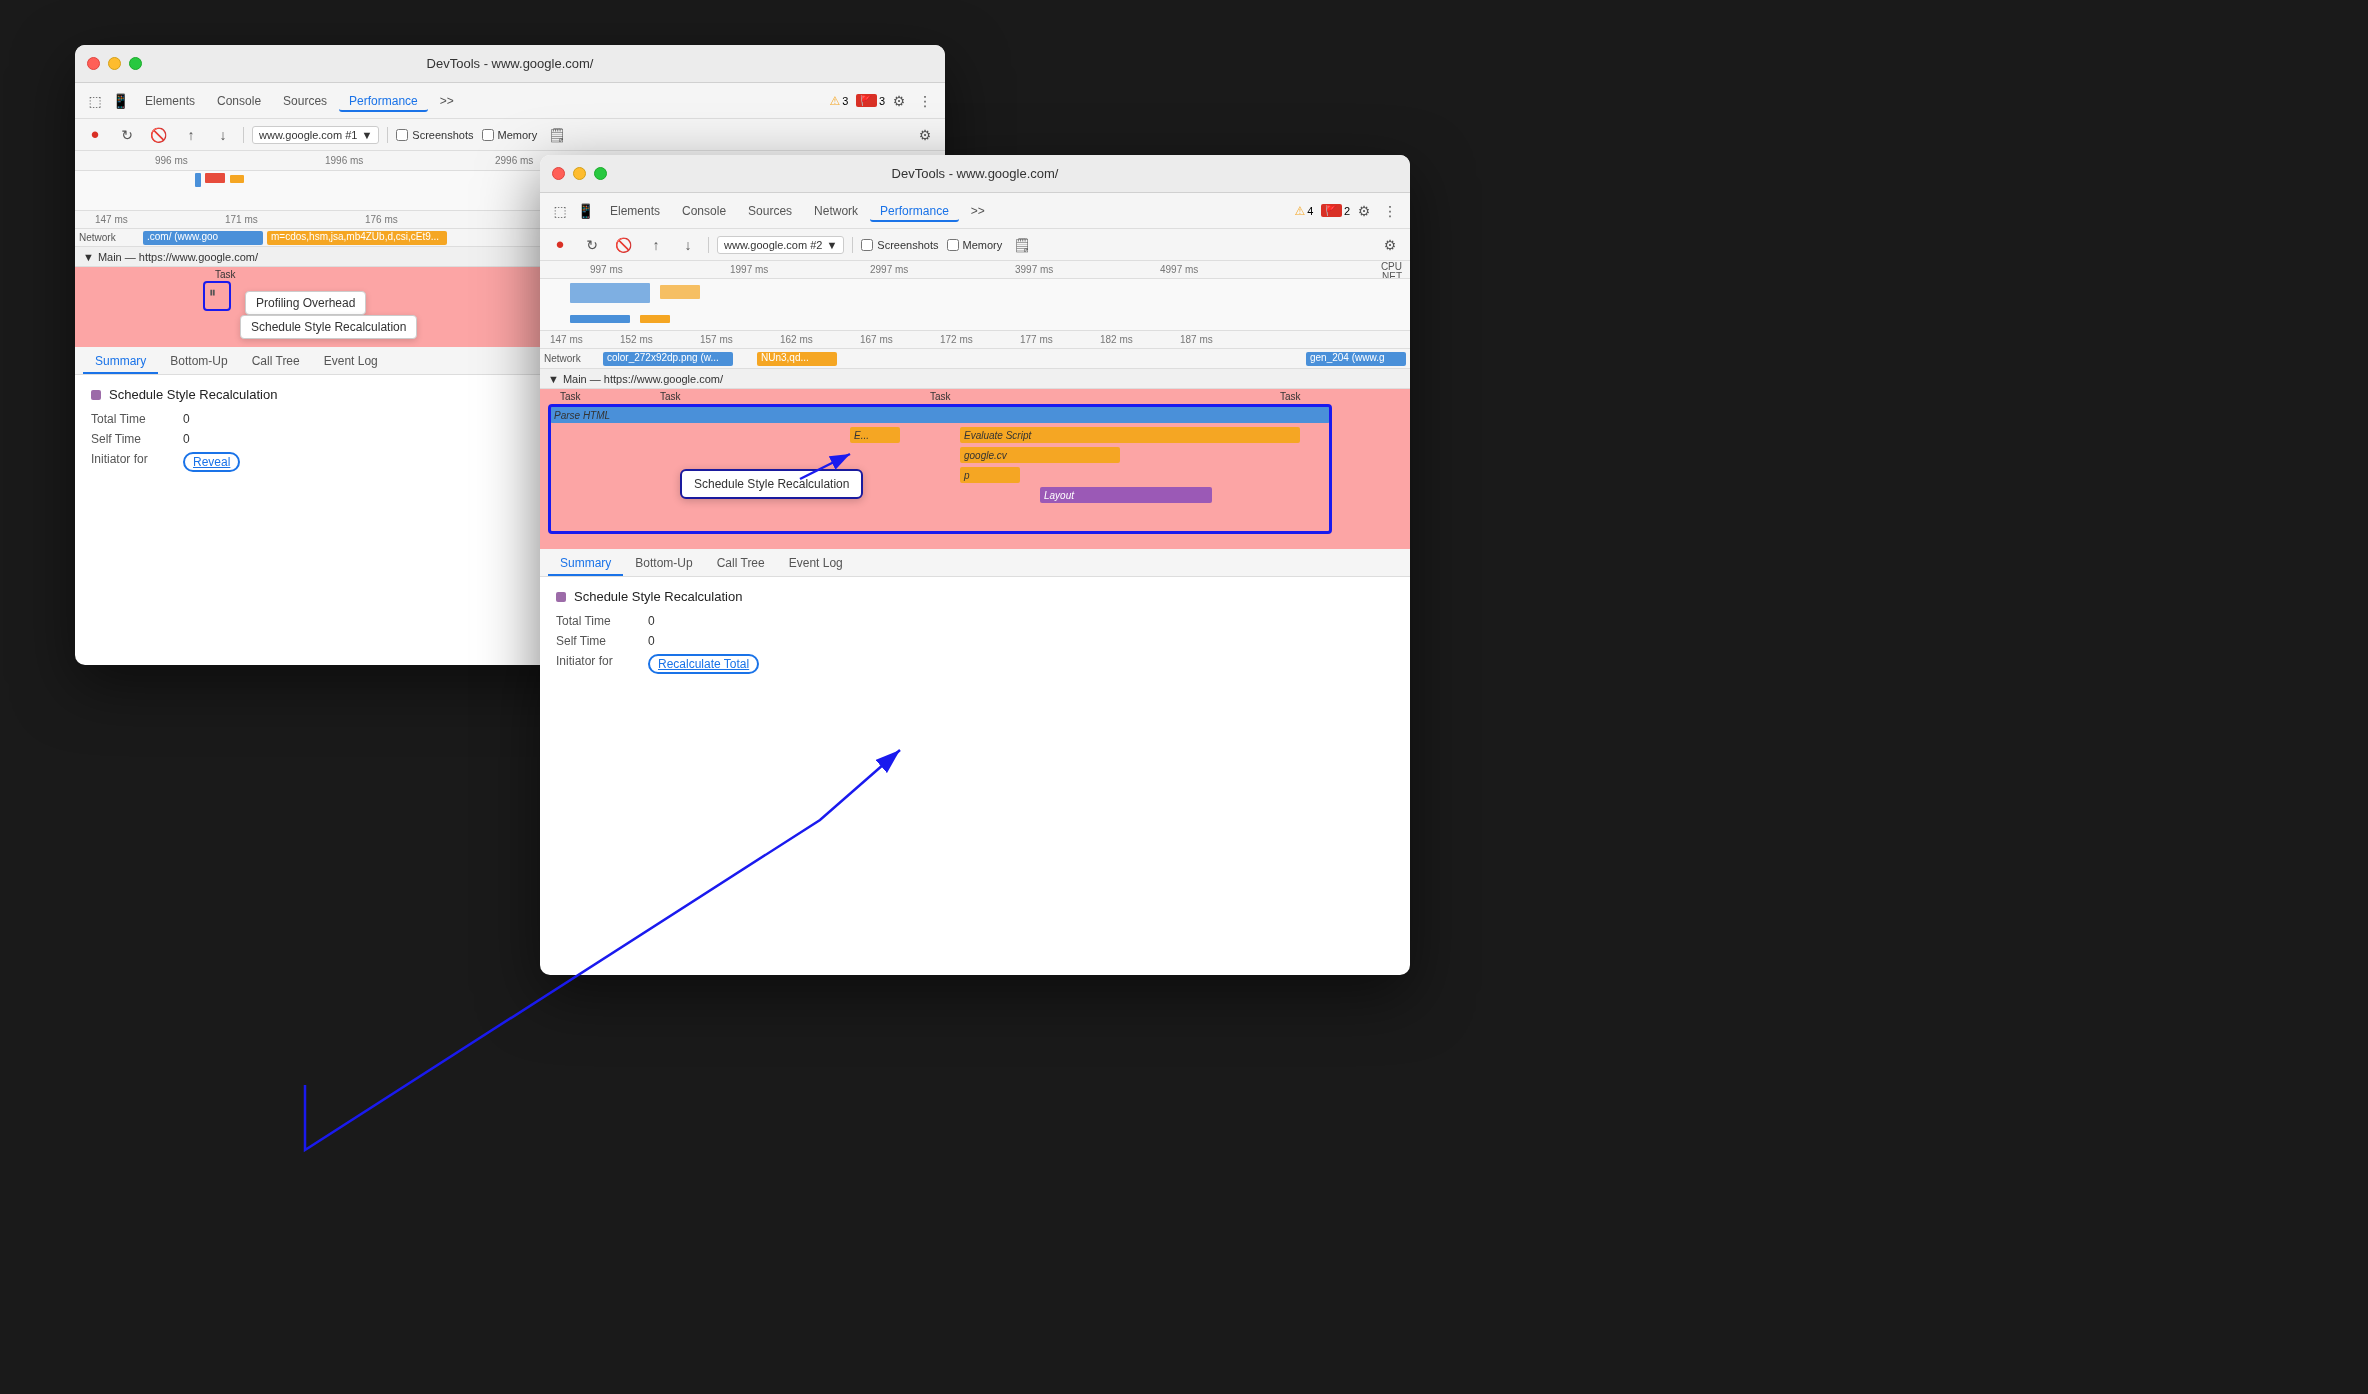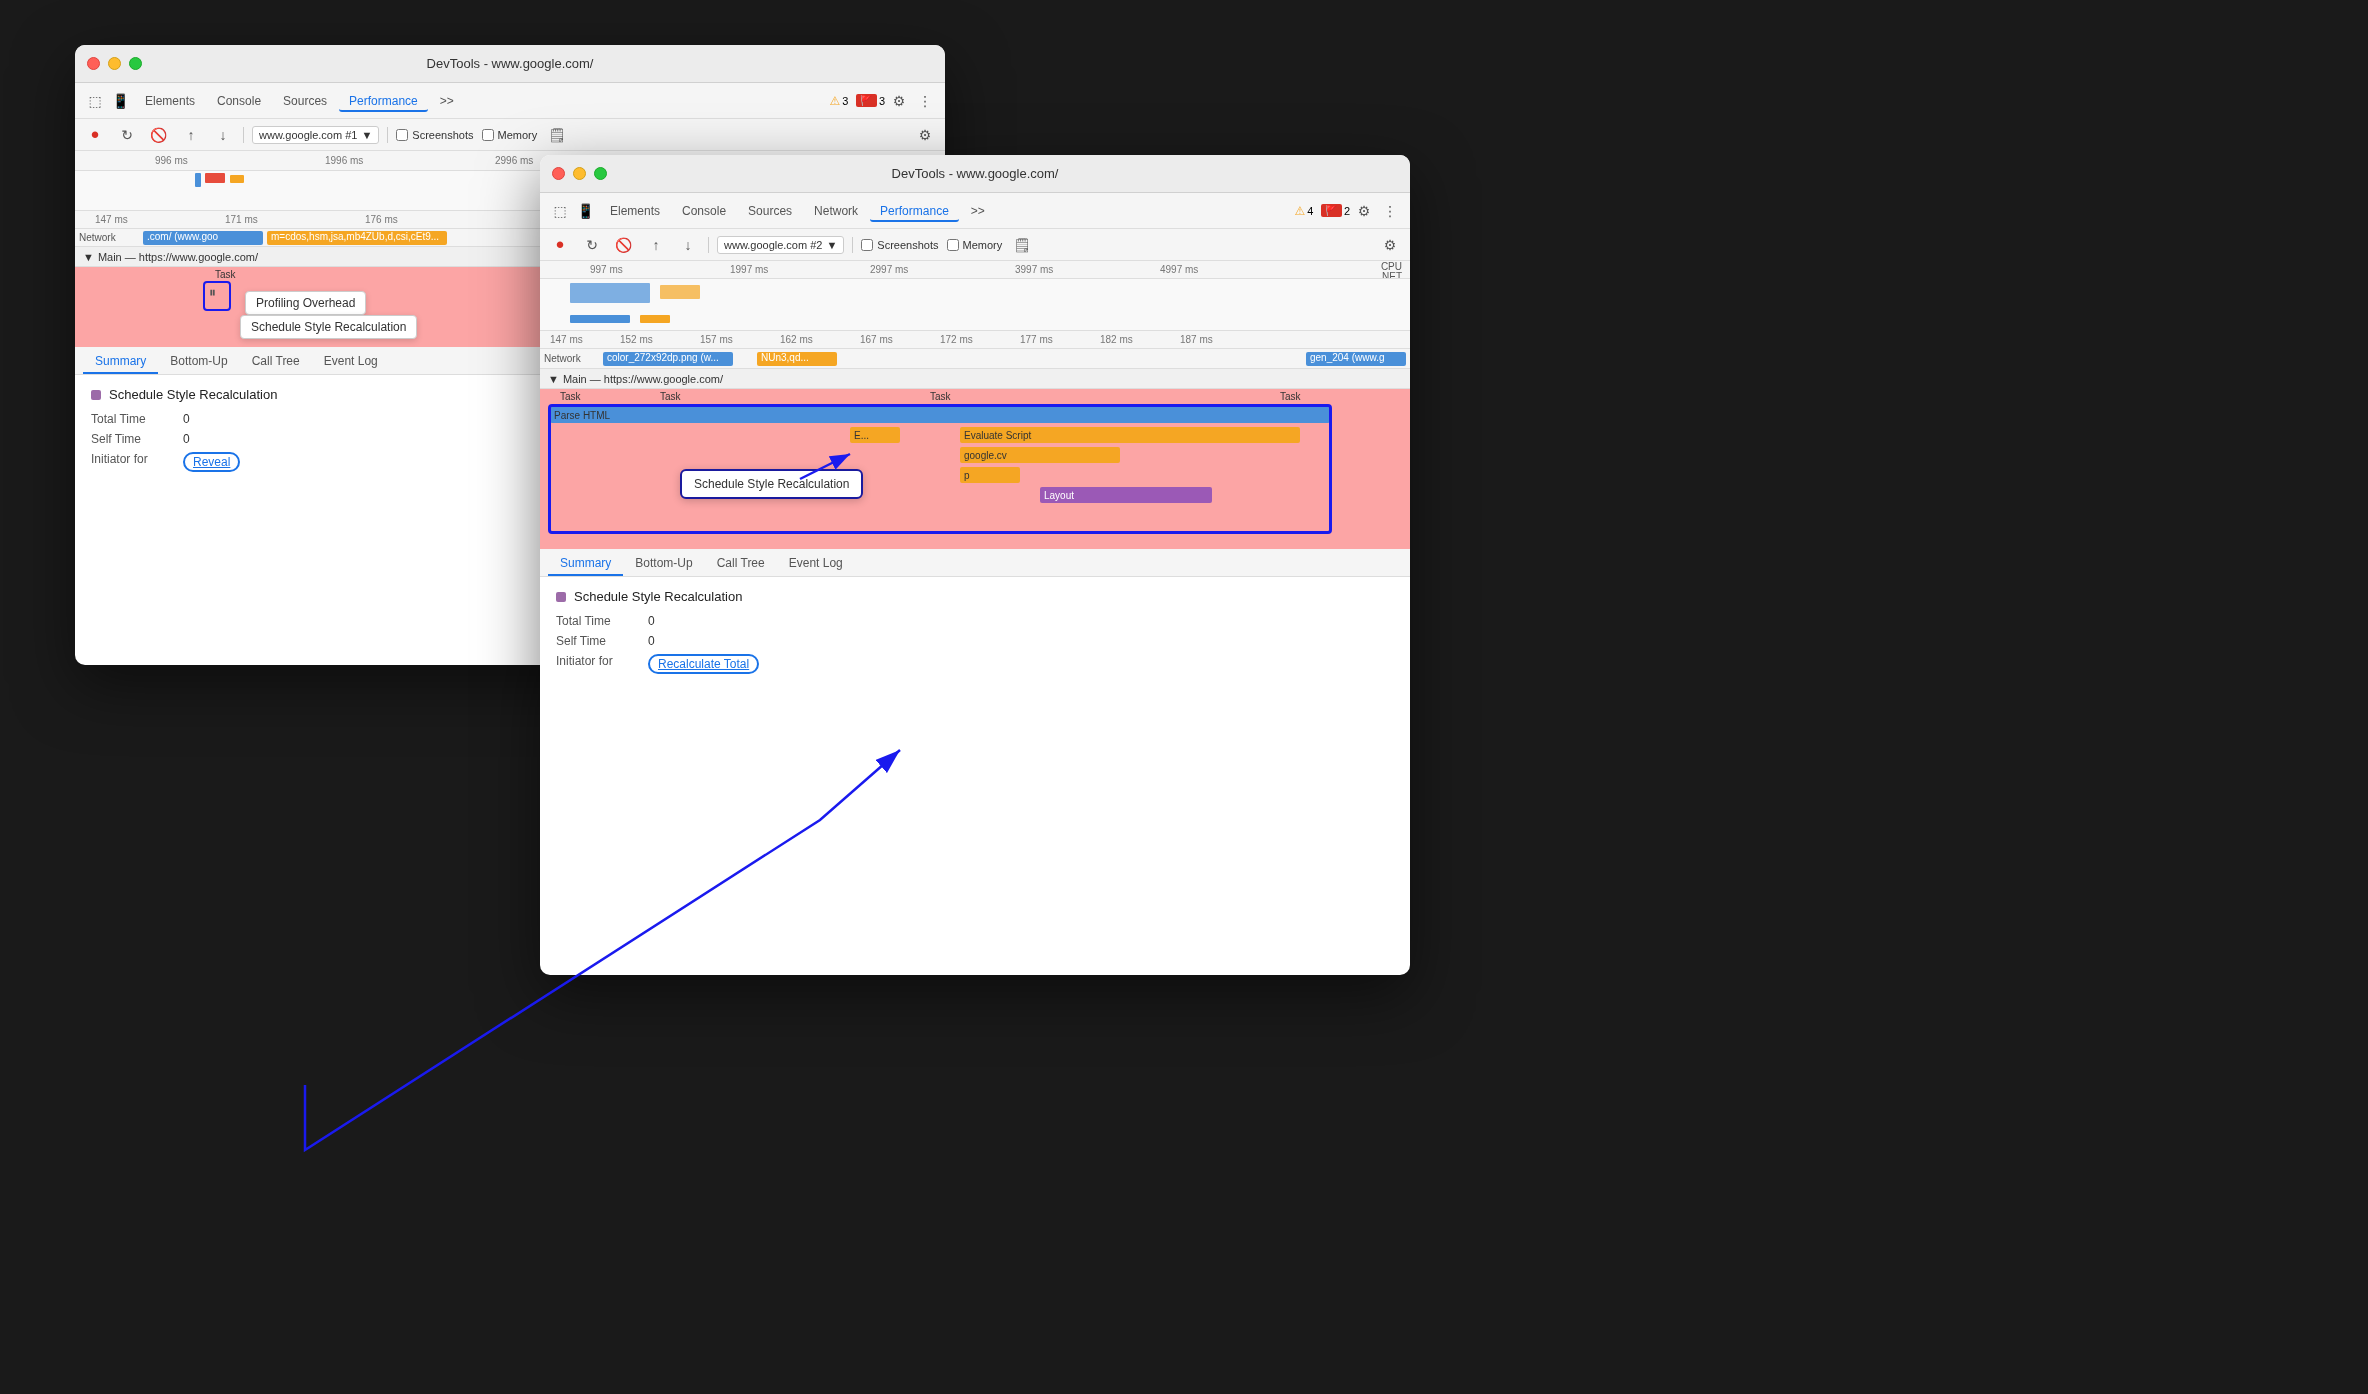--- a/index.html
+++ b/index.html
@@ -227,20 +227,21 @@
       height: 16px;
       top: 2px;
       border-radius: 2px;
       display: flex;
       align-items: center;
       padding: 0 4px;
       font-size: 10px;
       color: #333;
       overflow: hidden;
       white-space: nowrap;
+      font-style: italic;
     }
 
     .bottom-tabs {
       height: 28px;
       border-bottom: 1px solid #ddd;
       display: flex;
       align-items: flex-end;
       padding: 0 8px;
       gap: 0;
       background: #f5f5f5;

